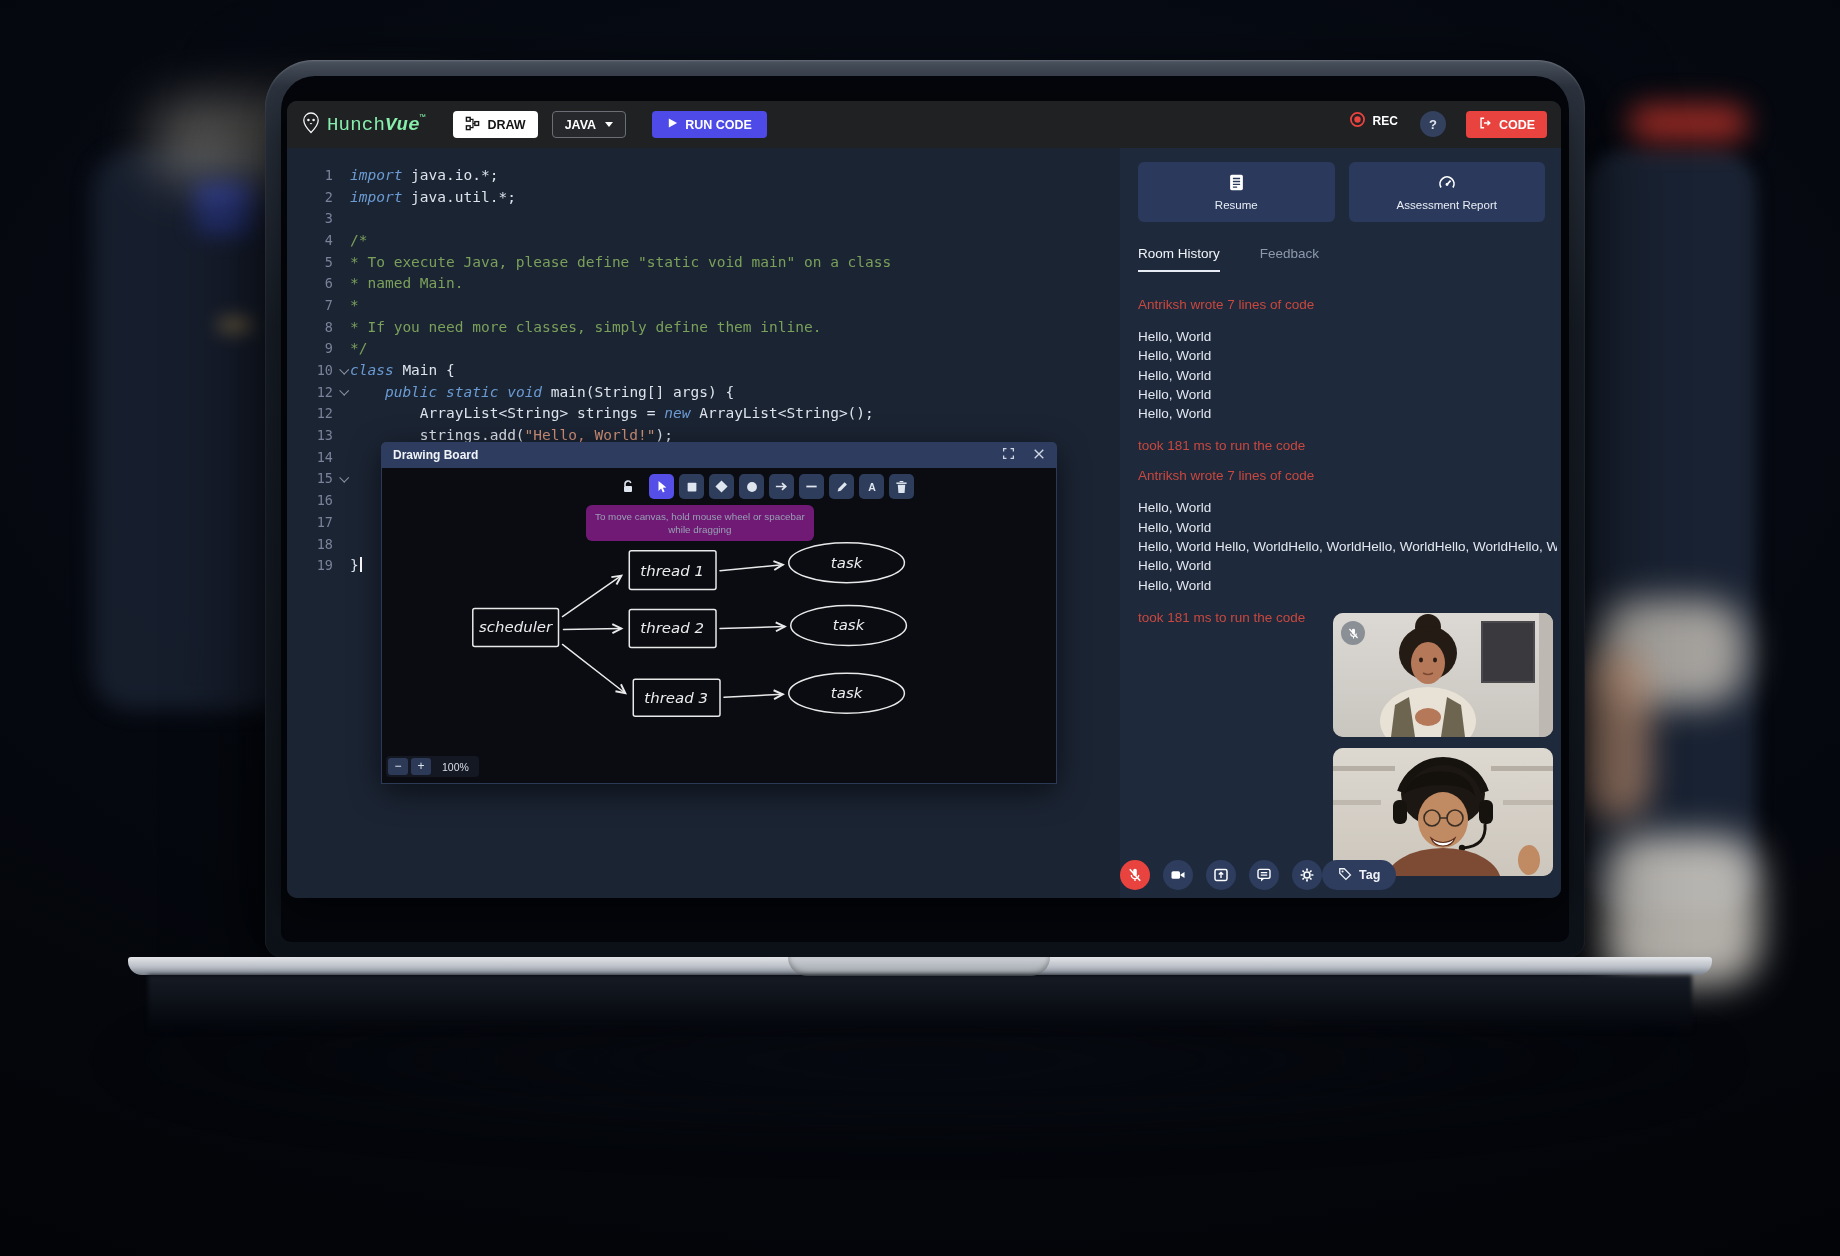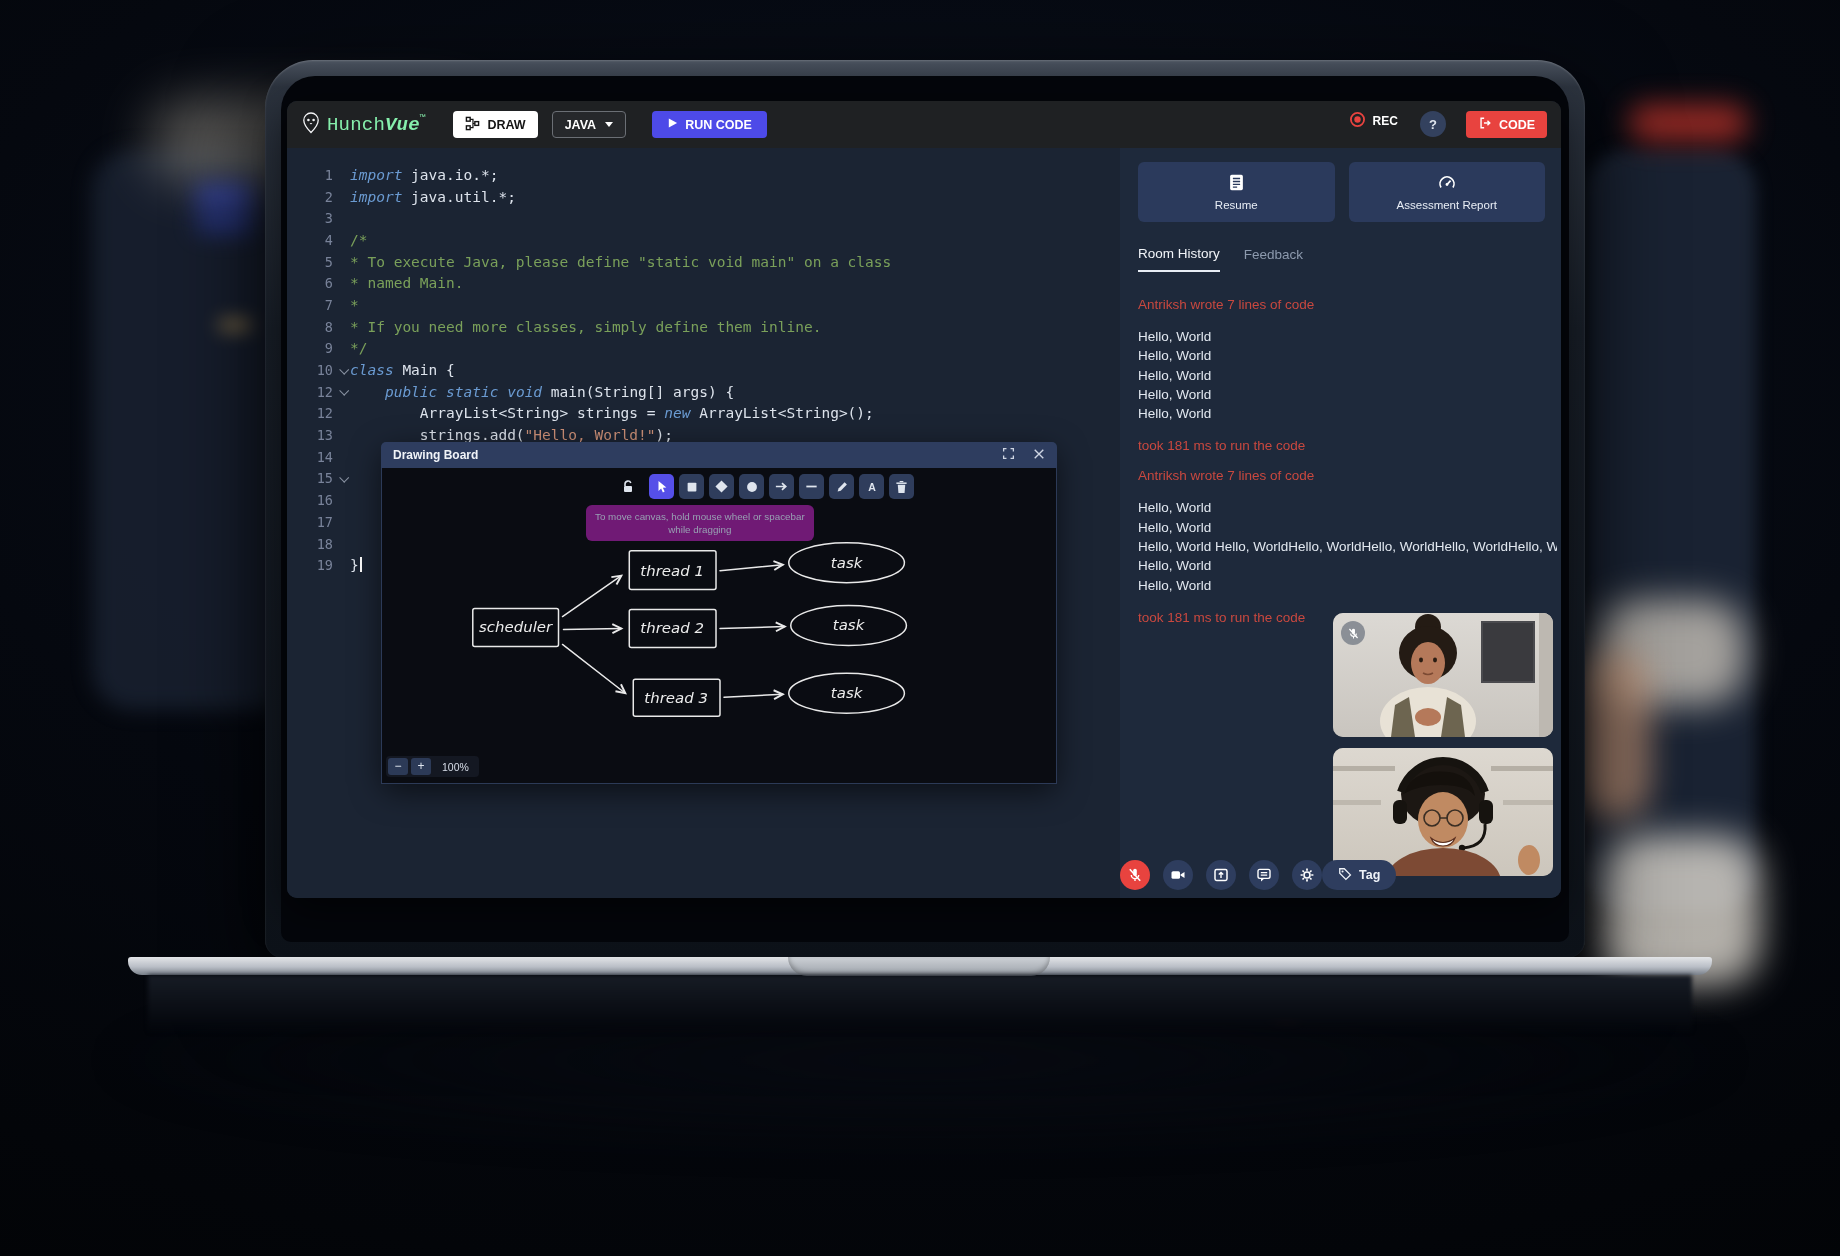--- a/index.html
+++ b/index.html
@@ -57,21 +57,21 @@
   .ln{width:46px;text-align:right;color:#79839a;font-size:13.5px;flex:none;}
   .fold{width:14px;margin-left:3px;flex:none;display:flex;justify-content:center;}
   .fold i{display:block;width:6px;height:6px;border-right:1.5px solid #8a93a3;border-bottom:1.5px solid #8a93a3;transform:rotate(45deg) translateY(-1px);}
   .code{white-space:pre;}
   .k{color:#6b9bd2;font-style:italic;} .p{color:#dde3ec;} .c{color:#7aa05a;} .s{color:#ce9178;}
   .cursor{display:inline-block;width:2px;height:15px;background:#fff;vertical-align:-2px;margin-left:1px;}
   
   .panel{flex:1;background:#1e293b;position:relative;padding:14px 16px 0 18px;box-sizing:border-box;overflow:hidden;}
   .panel-buttons{display:flex;gap:14px;}
   .p-btn{flex:1;height:60px;background:#2b3a5c;border-radius:6px;display:flex;flex-direction:column;align-items:center;justify-content:center;gap:6px;color:#e8edf5;font-size:11.5px;cursor:pointer;}
-  .tabs{display:flex;gap:24px;margin-top:24px;font-size:13.5px;align-items:center;}
+  .tabs{display:flex;gap:40px;margin-top:24px;font-size:13.5px;}
   .tab{color:#8d9aae;cursor:pointer;padding-bottom:9px;}
   .tab.active{color:#f2f5f9;border-bottom:2px solid #e8edf5;}
   .history{margin-top:10px;font-size:13.5px;color:#e2e8f0;overflow:hidden;margin-right:-12px;}
   .h-event{color:#c9483f;margin:15px 0;}
   .h-output{line-height:19.3px;white-space:nowrap;overflow:hidden;}
   .history > :first-child{margin-top:3px;}
   .thumb{position:absolute;right:8px;width:220px;border-radius:10px;overflow:hidden;background:#888;z-index:6;}
   .thumb1{top:465px;height:124px;}
   .thumb2{top:600px;height:128px;}
   .mic-badge{position:absolute;left:8px;top:8px;width:24px;height:24px;border-radius:50%;background:rgba(125,130,140,.85);display:flex;align-items:center;justify-content:center;}

